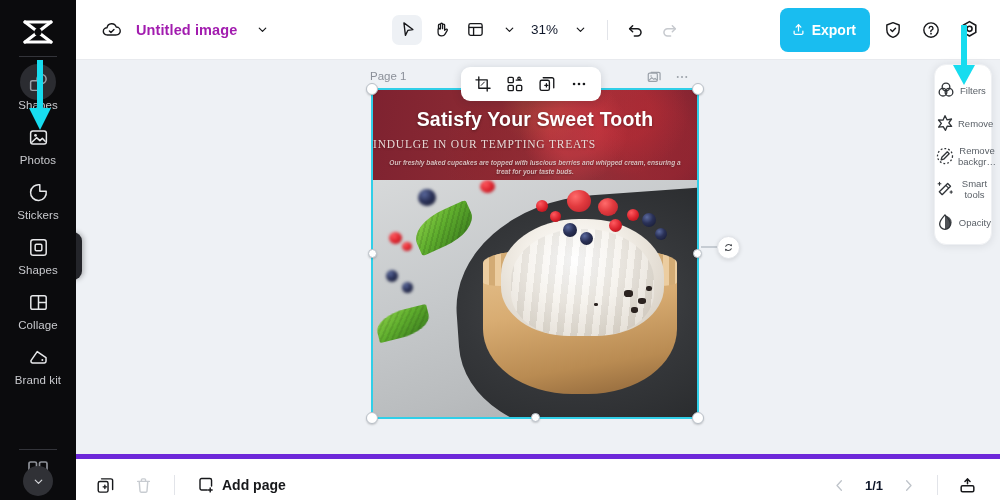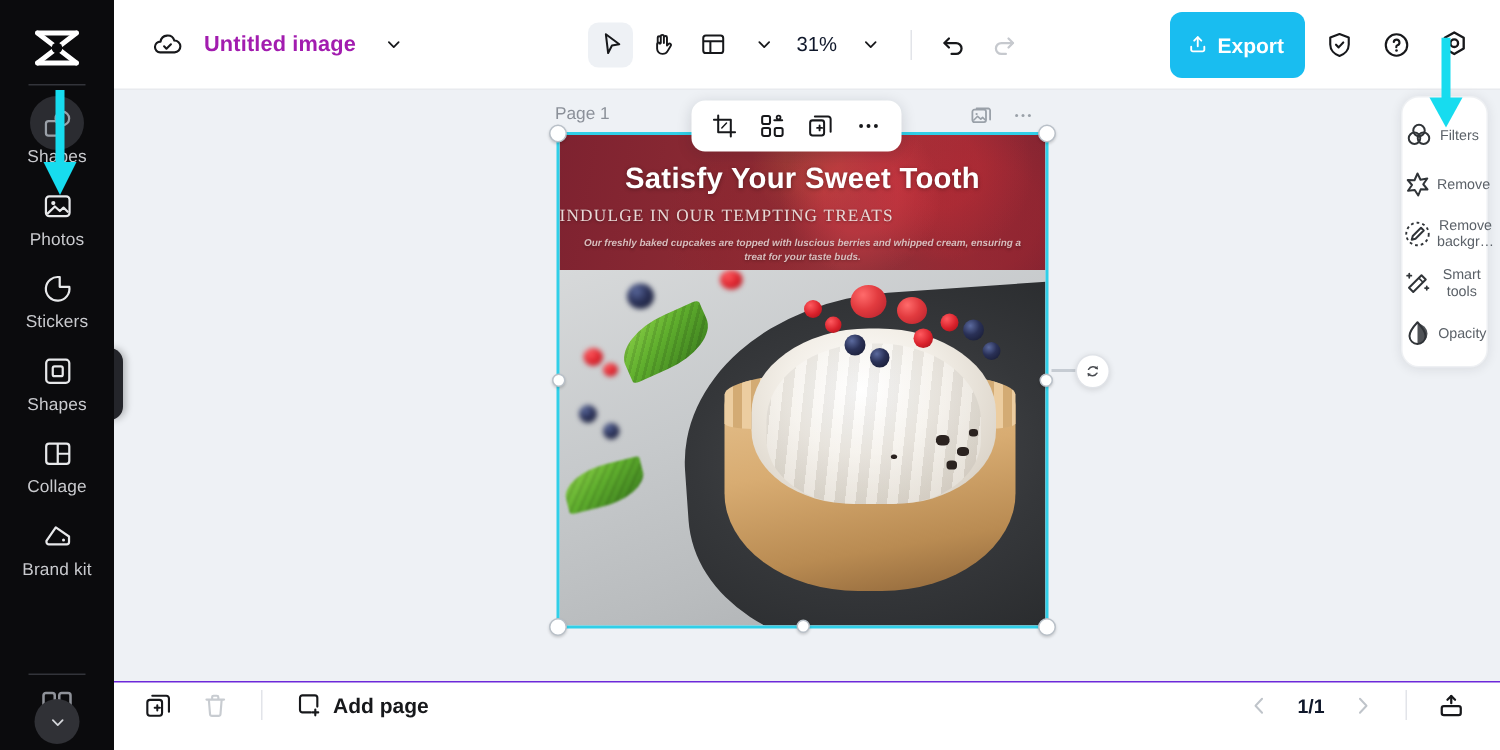--- a/index.html
+++ b/index.html
@@ -260,22 +260,22 @@
   }
   .rp-icon { width: 22px; height: 22px; display:flex; align-items:center; justify-content:center; }
   .rp-label {
     font-size: 9.5px; color: #5b6168; line-height: 11px; text-align:center;
     max-width: 54px;
   }
 
   
   .bottombar {
     position: absolute; left: 76px; right: 0; bottom: 0; height: 46px;
-    background: #fff; border-top: 1px solid #6d28d9;
-    display: flex; align-items: flex-start; z-index: 20;
+    background: #fff; border-top: 5px solid #6d28d9;
+    display: flex; align-items: flex-end; z-index: 20;
   }
   .bb-left { display: flex; align-items: center; gap: 8px; padding-left: 14px; }
   .bb-right { margin-left: auto; display: flex; align-items: center; gap: 6px; padding-right: 18px; }
   .addpage {
     display:flex; align-items:center; gap: 7px; cursor:pointer;
     font-size: 14px; font-weight: 700; color:#17181b; padding: 0 6px;
   }
   .pagenum { font-size: 13px; font-weight: 700; color:#0f172a; padding: 0 4px; }
 
   

